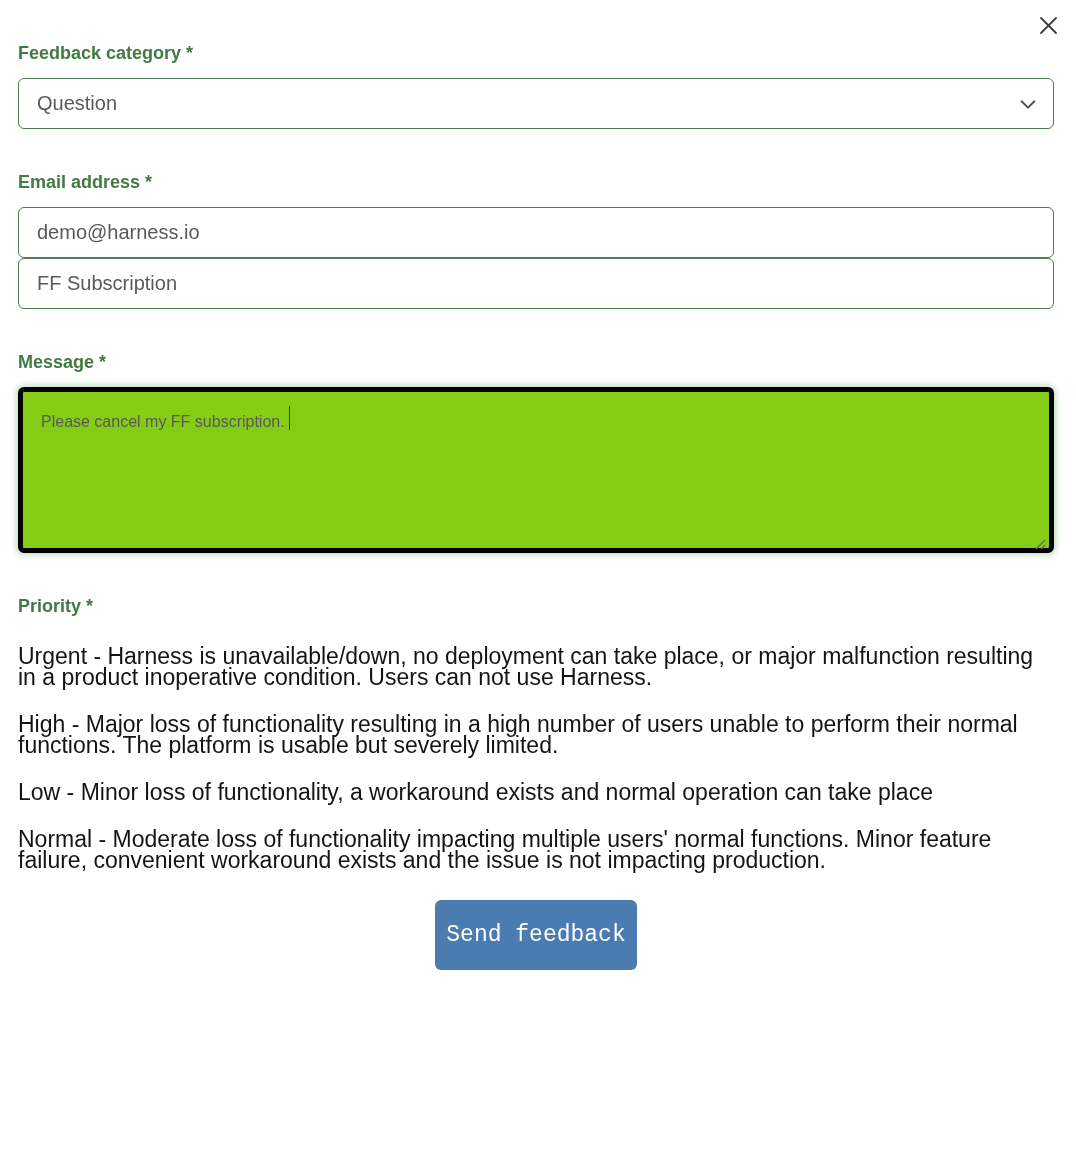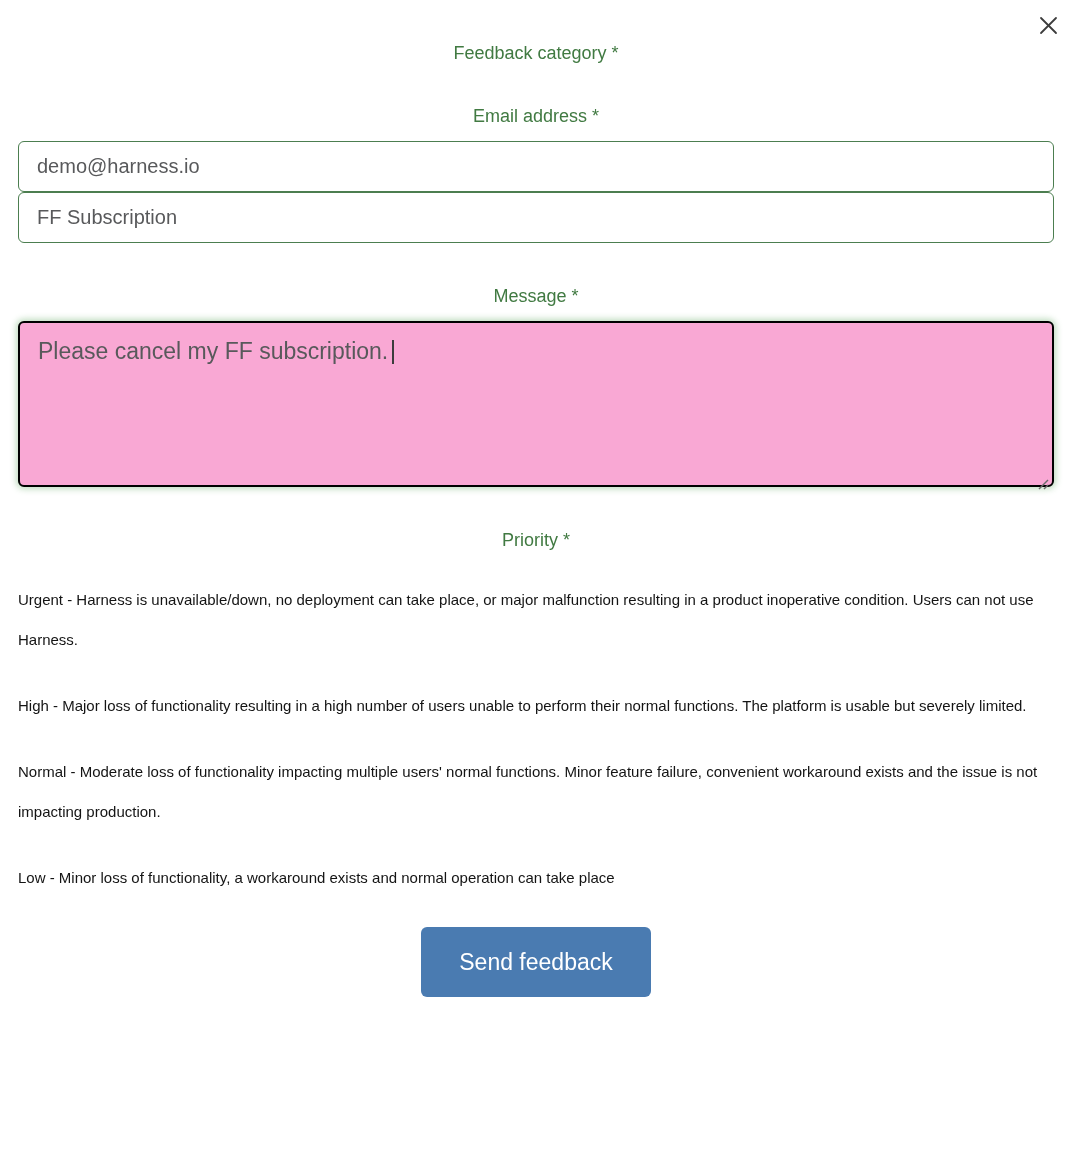--- a/index.html
+++ b/index.html
@@ -25,25 +25,24 @@
     height: 24px;
     display: flex;
     align-items: center;
     justify-content: center;
     cursor: pointer;
     background: transparent;
     border: none;
   }
   .field-label {
     font-size: 18px;
-    font-weight: normal;
+    font-weight: bold;
     color: #417a42;
     line-height: 19px;
     margin: 0 0 15px 0;
-    text-align: center;
   }
   .field-label.spaced { margin-top: 44px; }
   .select-box, .text-input {
     width: 100%;
     height: 51px;
     border: 1px solid #4c7e50;
     border-radius: 6px;
     background: #ffffff;
     font-family: "Liberation Sans", "DejaVu Sans", sans-serif;
     font-size: 20px;
@@ -58,24 +57,24 @@
   .select-box .chevron {
     position: absolute;
     right: 14px;
     top: 50%;
     transform: translateY(-50%);
     display: flex;
   }
   .textarea-box {
     width: 100%;
     height: 166px;
-    border: 2px solid #000000;
+    border: 5px solid #000000;
     border-radius: 6px;
-    background: #f9a8d4;
-    font-size: 23px;
+    background: #84cc16;
+    font-size: 16px;
     color: #58595b;
     padding: 14px 18px;
     line-height: 28px;
     position: relative;
     box-shadow: 0 0 6px 2px rgba(122, 182, 122, 0.48);
   }
   .caret {
     display: inline-block;
     width: 1.5px;
     height: 24px;
@@ -85,55 +84,63 @@
   }
   .resize-handle {
     position: absolute;
     right: 3px;
     bottom: 3px;
     width: 14px;
     height: 14px;
   }
   .descriptions { margin-top: 30px; }
   .descriptions p {
-    font-size: 15px;
+    font-size: 23px;
     color: #141414;
-    line-height: 40px;
+    line-height: 21px;
     margin: 0 0 26px 0;
   }
   .descriptions p:last-child { margin-bottom: 0; }
   .submit-btn {
     display: block;
     margin: 29px auto 0 auto;
-    width: 230px;
+    width: 202px;
     height: 70px;
     background: #4a7bb1;
     color: #ffffff;
     border: none;
     border-radius: 6px;
-    font-family: Liberation Sans, sans-serif;
+    font-family: Liberation Mono, monospace;
     font-size: 23px;
     cursor: pointer;
   }
 </style>
 </head>
 <body>
 
 <div class="dialog">
 
   <button class="close-btn" aria-label="Close">
     <span style="display:flex;">
       <svg width="19" height="19" viewBox="0 0 19 19">
         <line x1="2" y1="2" x2="17" y2="17" stroke="#3c3c3c" stroke-width="1.8" stroke-linecap="round"></line>
         <line x1="17" y1="2" x2="2" y2="17" stroke="#3c3c3c" stroke-width="1.8" stroke-linecap="round"></line>
       </svg>
     </span>
   </button>
 
   <div class="field-label">Feedback category *</div>
+  <div class="select-box" role="combobox">
+    <span>Question</span>
+    <span class="chevron">
+      <svg width="22" height="22" viewBox="0 0 24 24" fill="none">
+        <polyline points="5,9 12,16 19,9" stroke="#4d4d4d" stroke-width="2" fill="none" stroke-linecap="round" stroke-linejoin="round"></polyline>
+      </svg>
+    </span>
+  </div>
 
   <div class="field-label spaced">Email address *</div>
   <input class="text-input" type="text" value="demo@harness.io" style="">
 
   <input class="text-input" type="text" value="FF Subscription" style="">
 
   <div class="field-label spaced">Message *</div>
   <div class="textarea-box" role="textbox">
     <span>Please cancel my FF subscription.</span><span class="caret"></span>
     <span class="resize-handle">
@@ -142,19 +149,19 @@
         <line x1="9" y1="13" x2="13" y2="9" stroke="#6a6a6a" stroke-width="1.4"></line>
       </svg>
     </span>
   </div>
 
   <div class="field-label spaced">Priority *</div>
 
   <div class="descriptions">
     <p>Urgent - Harness is unavailable/down, no deployment can take place, or major malfunction resulting in a product inoperative condition. Users can not use Harness.</p>
     <p>High - Major loss of functionality resulting in a high number of users unable to perform their normal functions. The platform is usable but severely limited.</p>
+    <p>Low - Minor loss of functionality, a workaround exists and normal operation can take place</p>
     <p>Normal - Moderate loss of functionality impacting multiple users' normal functions. Minor feature failure, convenient workaround exists and the issue is not impacting production.</p>
-    <p>Low - Minor loss of functionality, a workaround exists and normal operation can take place</p>
   </div>
 
   <button class="submit-btn">Send feedback</button>
 
 </div>
 
 </body></html>

